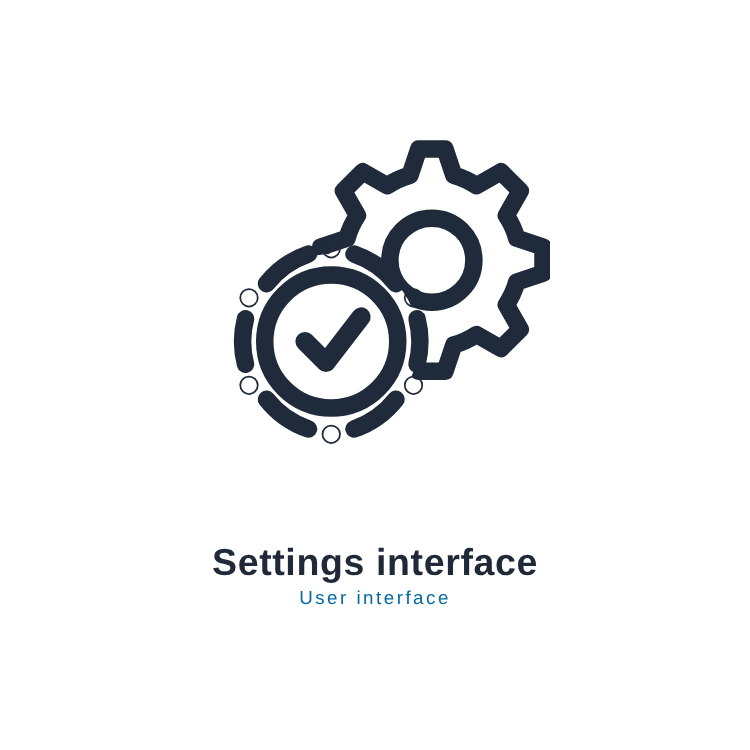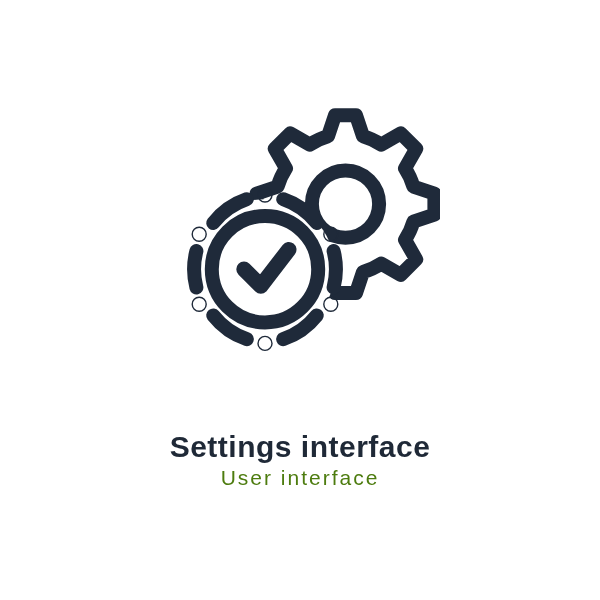--- a/index.html
+++ b/index.html
@@ -31,23 +31,23 @@
       height: 100%;
     }
     .title {
       font-size: 30px;
       font-weight: 600;
       color: #1f2937;
       letter-spacing: 0.5px;
       margin-bottom: 2px;
     }
     .subtitle {
-      font-size: 21px;
+      font-size: 15px;
       font-weight: 400;
-      color: #4d7c0f;
+      color: #0369a1;
       letter-spacing: 2px;
       text-transform: none;
     }
   </style>
 </head>
 <body>
 
 <div class="icon-container">
   <svg viewBox="0 0 200 200" fill="none" stroke="#1f2a3a" stroke-linecap="round" stroke-linejoin="round">
 

